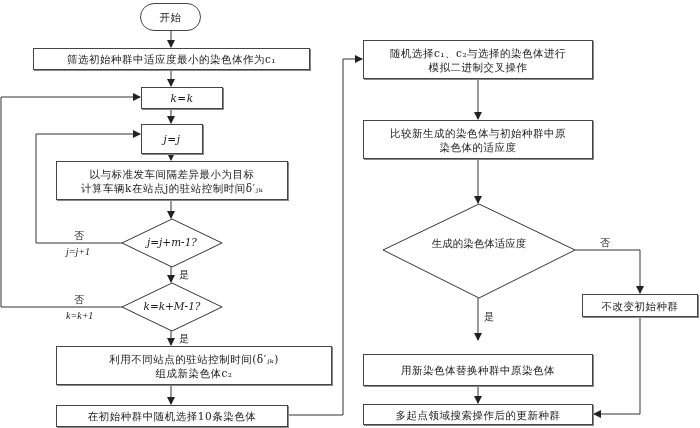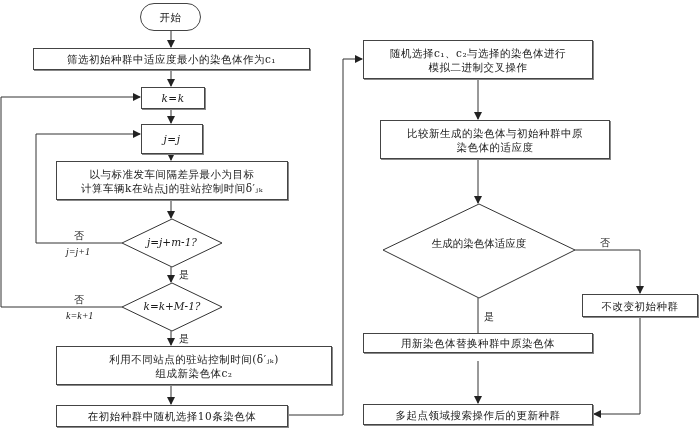--- a/index.html
+++ b/index.html
@@ -56,21 +56,21 @@
 </svg>
 
 <div class="node terminal" style="left:140px;top:3px;width:61px;height:28px;">
   <span>开始</span>
 </div>
 
 <div class="node box" style="left:33px;top:48px;width:277px;height:22px;">
   <span>筛选初始种群中适应度最小的染色体作为c₁</span>
 </div>
 
-<div class="node box" style="left:141px;top:87px;width:64px;height:22px;">
+<div class="node box" style="left:141px;top:87px;width:82px;height:22px;">
   <span class="it">k=k</span>
 </div>
 
 <div class="node box" style="left:141px;top:124px;width:62px;height:30px;">
   <span class="it">j=j</span>
 </div>
 
 <div class="node box" style="left:56px;top:161px;width:232px;height:39px;">
   <span>以与标准发车间隔差异最小为目标</span>
   <span>计算车辆k在站点j的驻站控制时间δ′ⱼₖ</span>
@@ -93,35 +93,35 @@
 
 <div class="node box" style="left:56px;top:405px;width:232px;height:22px;">
   <span>在初始种群中随机选择10条染色体</span>
 </div>
 
 <div class="node box" style="left:363px;top:40px;width:230px;height:39px;">
   <span>随机选择c₁、c₂与选择的染色体进行</span>
   <span>模拟二进制交叉操作</span>
 </div>
 
-<div class="node box" style="left:380px;top:120px;width:230px;height:39px;">
+<div class="node box" style="left:363px;top:120px;width:230px;height:39px;">
   <span>比较新生成的染色体与初始种群中原</span>
   <span>染色体的适应度</span>
 </div>
 
 <div class="dlabel" style="left:409px;top:237px;width:140px;">
   <div>生成的染色体适应度</div>
 </div>
 
 <div class="lbl" style="left:600px;top:236px;">否</div>
 <div class="lbl" style="left:484px;top:310px;">是</div>
 
 <div class="node box" style="left:582px;top:294px;width:116px;height:23px;">
   <span>不改变初始种群</span>
 </div>
 
-<div class="node box" style="left:363px;top:333px;width:230px;height:20px;">
+<div class="node box" style="left:363px;top:354px;width:230px;height:32px;">
   <span>用新染色体替换种群中原染色体</span>
 </div>
 
 <div class="node box" style="left:363px;top:404px;width:230px;height:21px;">
   <span>多起点领域搜索操作后的更新种群</span>
 </div>
 
 </body></html>

